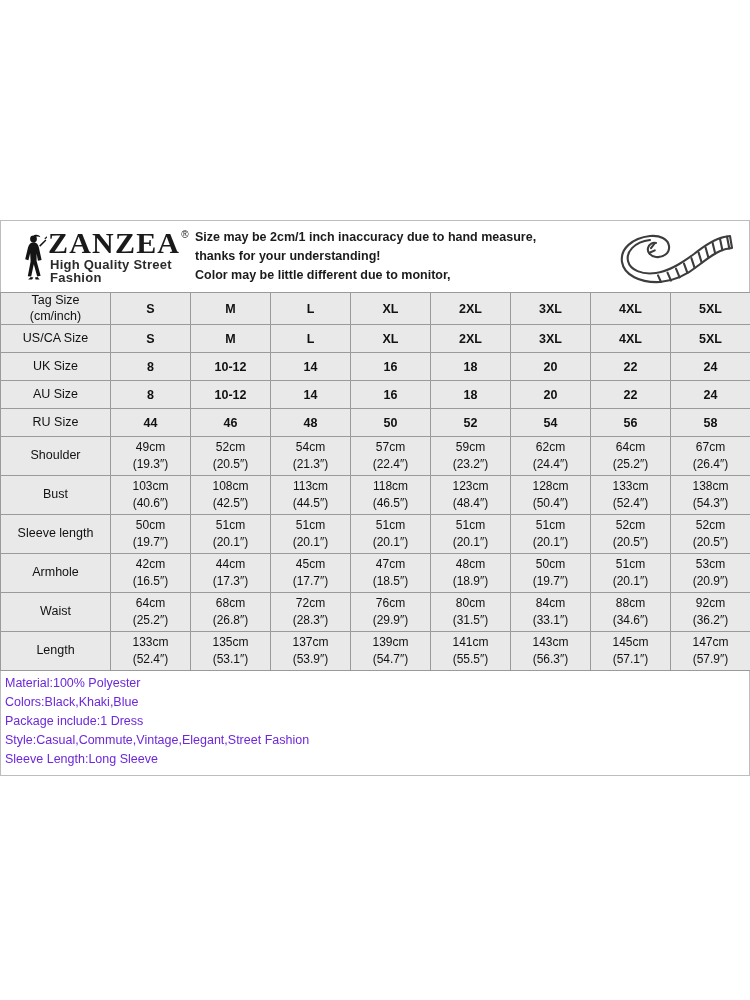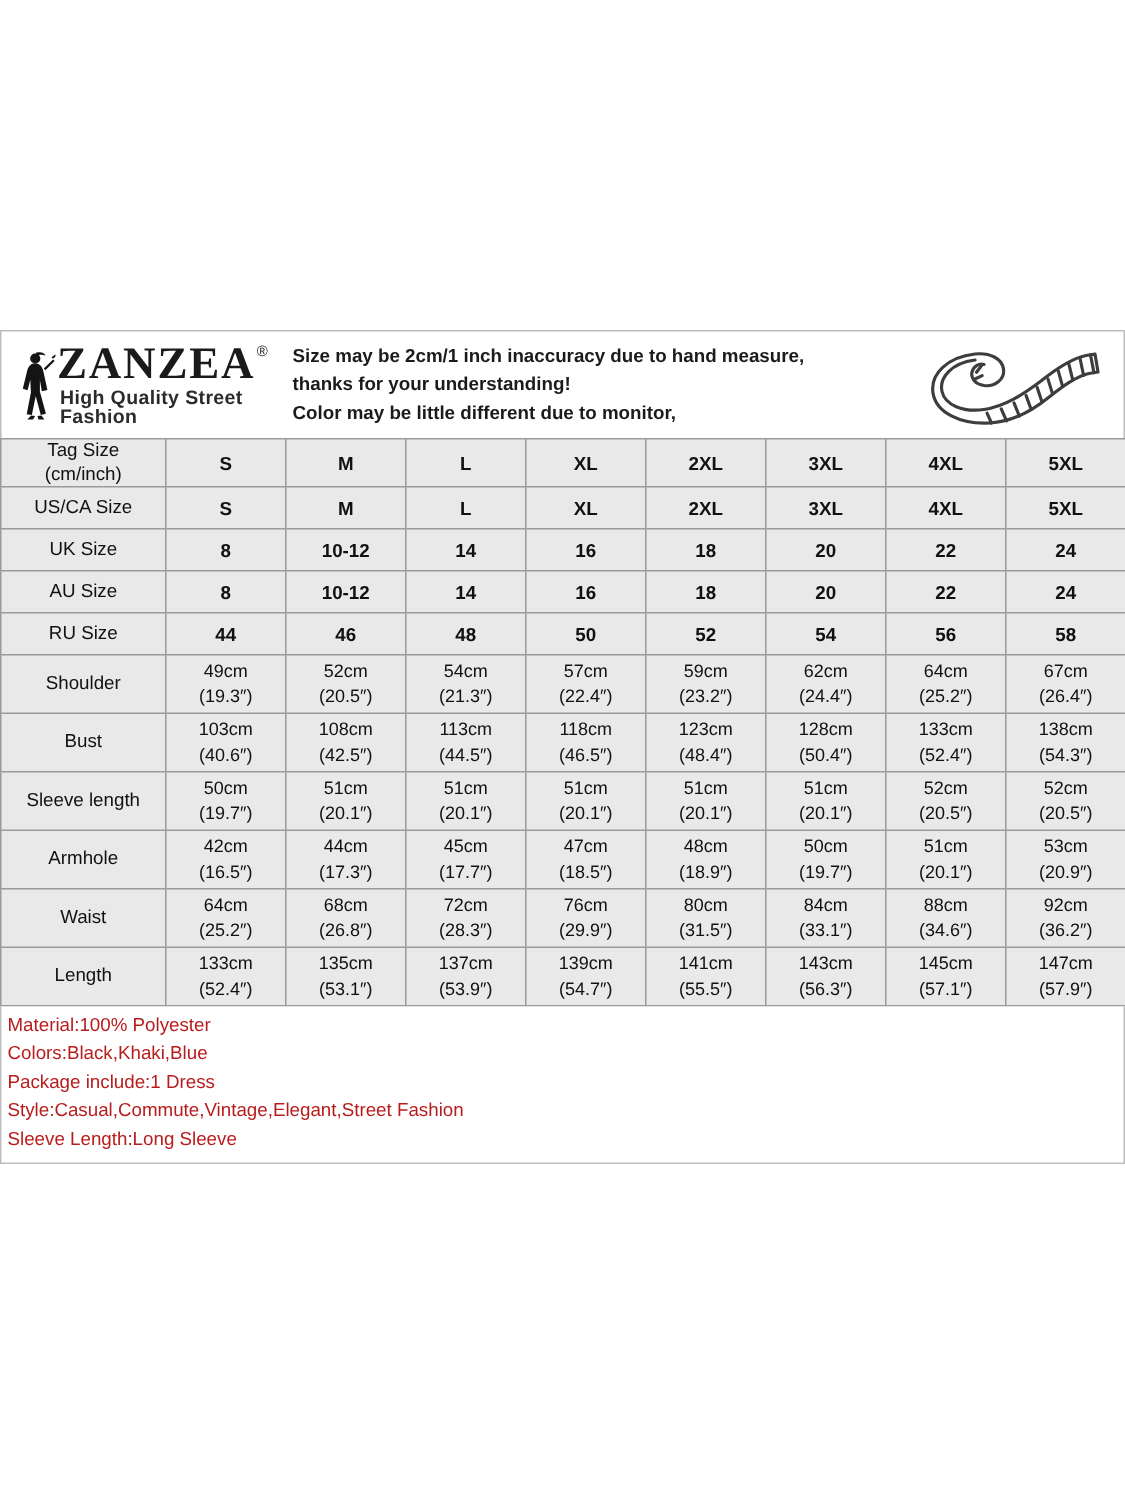--- a/index.html
+++ b/index.html
@@ -39,21 +39,21 @@
     border: 1px solid #bdbdbd;
     border-bottom: none;
     box-sizing: border-box;
   }
 
   .logo-block {
     width: 190px;
     flex: 0 0 190px;
     display: flex;
     align-items: center;
-    padding-left: 10px;
+    padding-left: 20px;
     box-sizing: border-box;
   }
   .logo-figure {
     width: 26px;
     height: 46px;
     flex: 0 0 26px;
     position: relative;
     margin-right: 1px;
   }
   .logo-wordmark {
@@ -155,21 +155,21 @@
     border: 1px solid #bdbdbd;
     border-top: none;
     background: #ffffff;
     padding: 3px 4px 6px 4px;
     box-sizing: border-box;
     width: 750px;
   }
   .footer-notes div {
     font-size: 12.5px;
     font-weight: 400;
-    color: #b91c1c;
+    color: #6d28d9;
     line-height: 1.52;
     white-space: nowrap;
   }
 </style>
 </head>
 <body>
 
 <div id="canvas">
   <div id="content">
 

